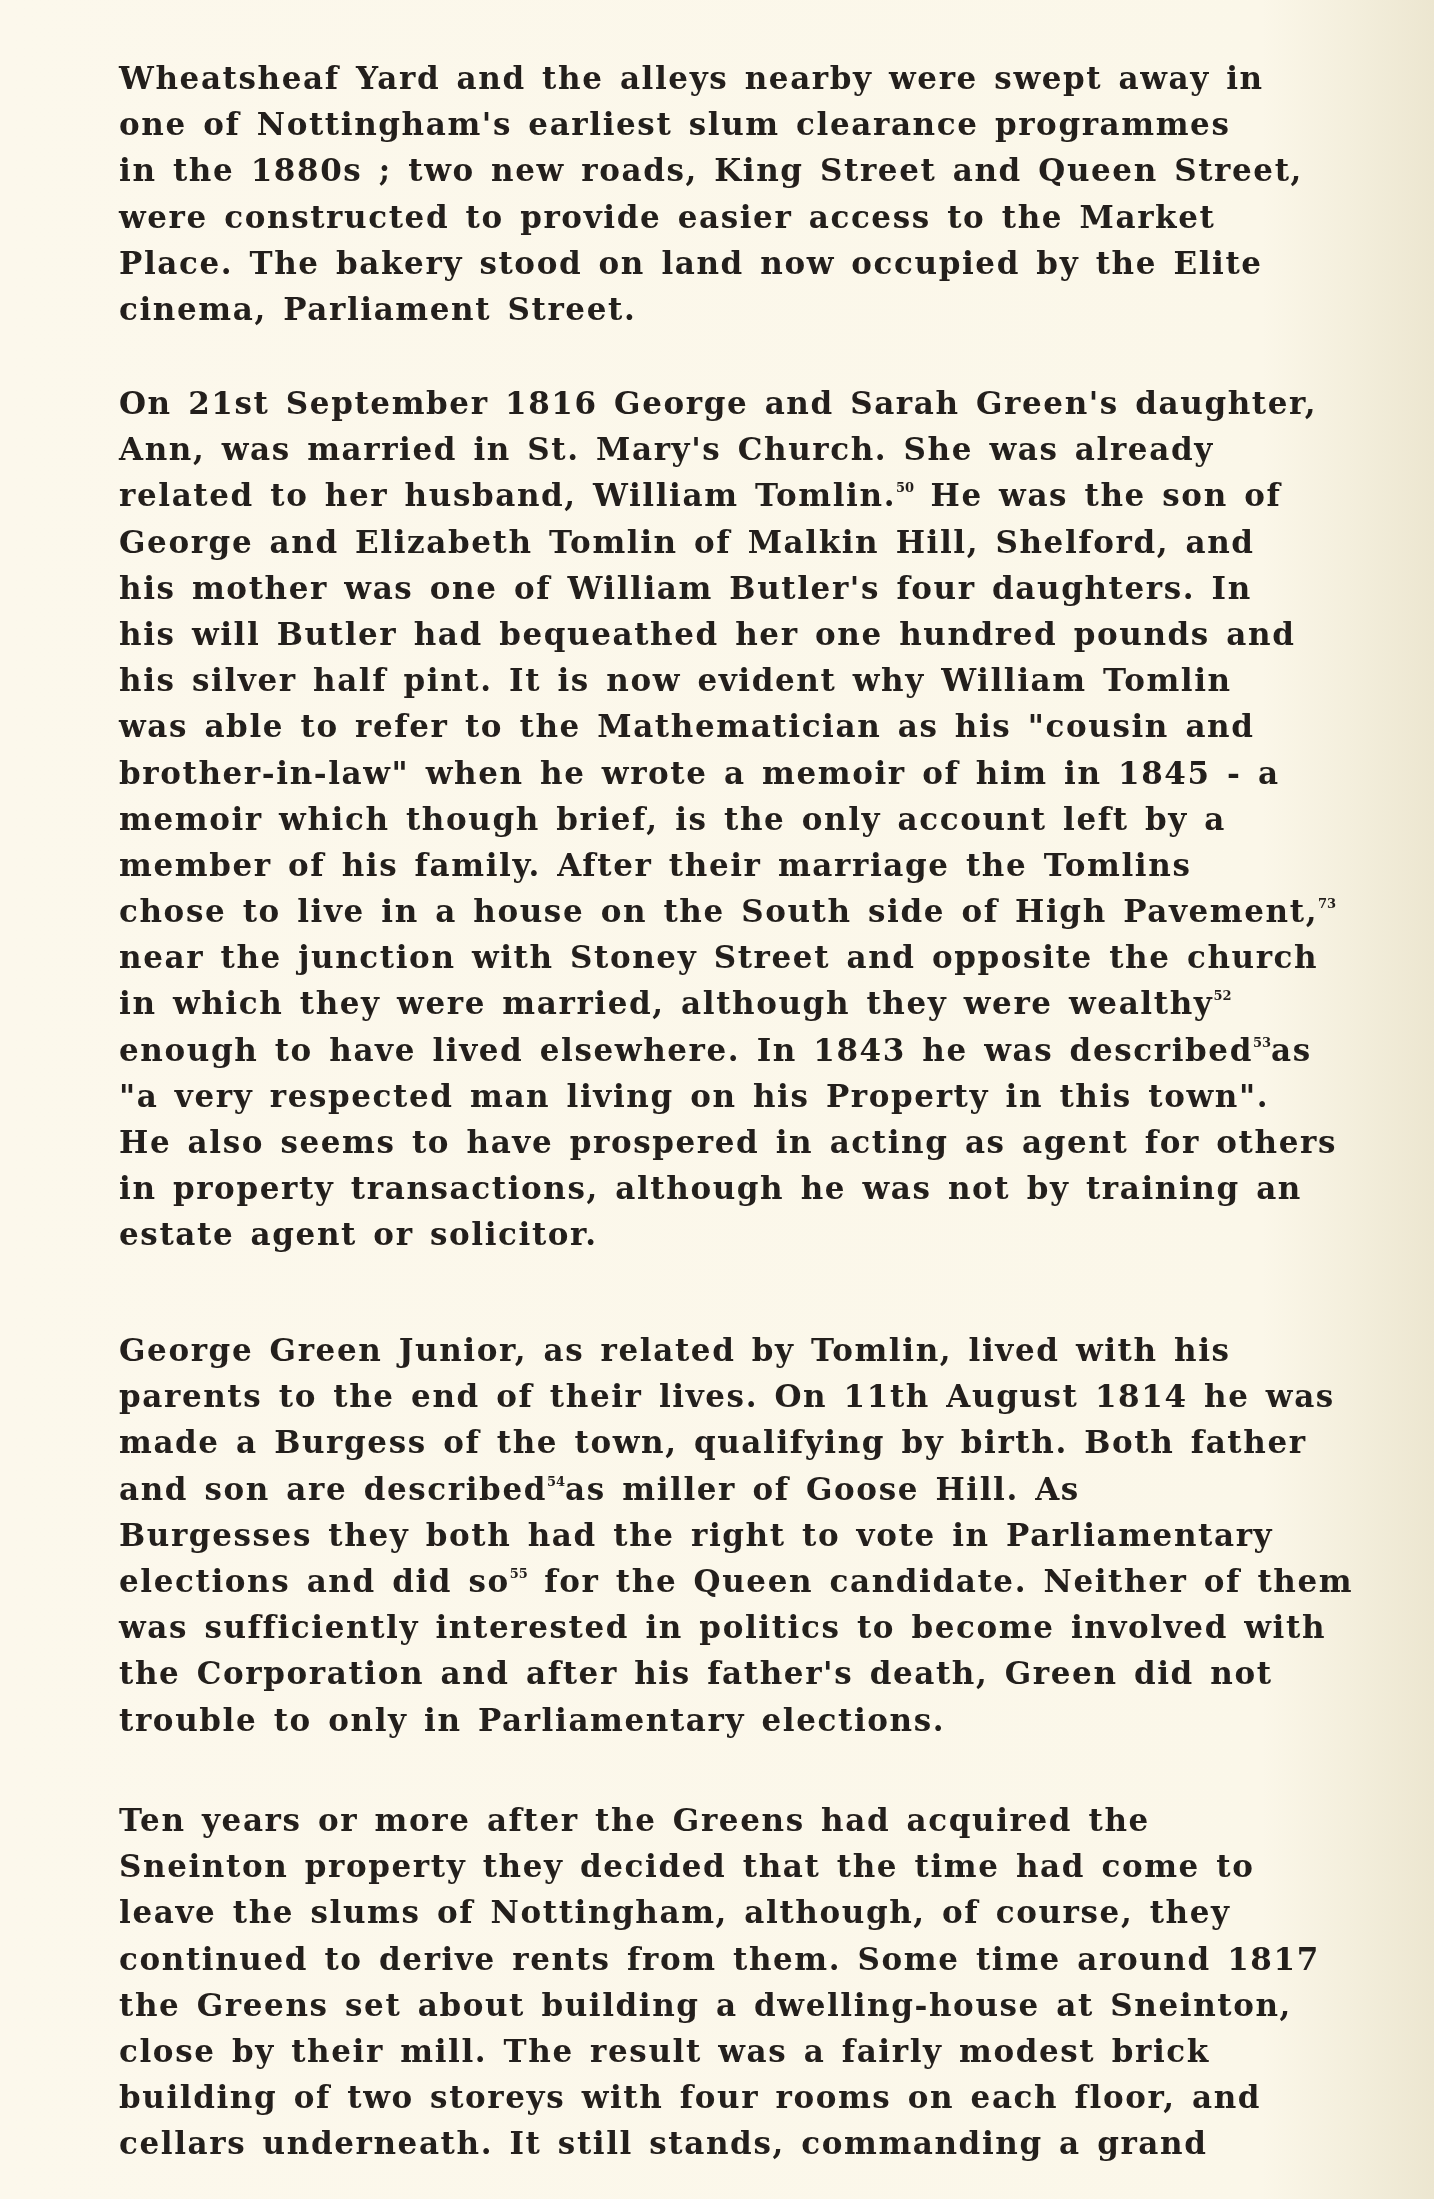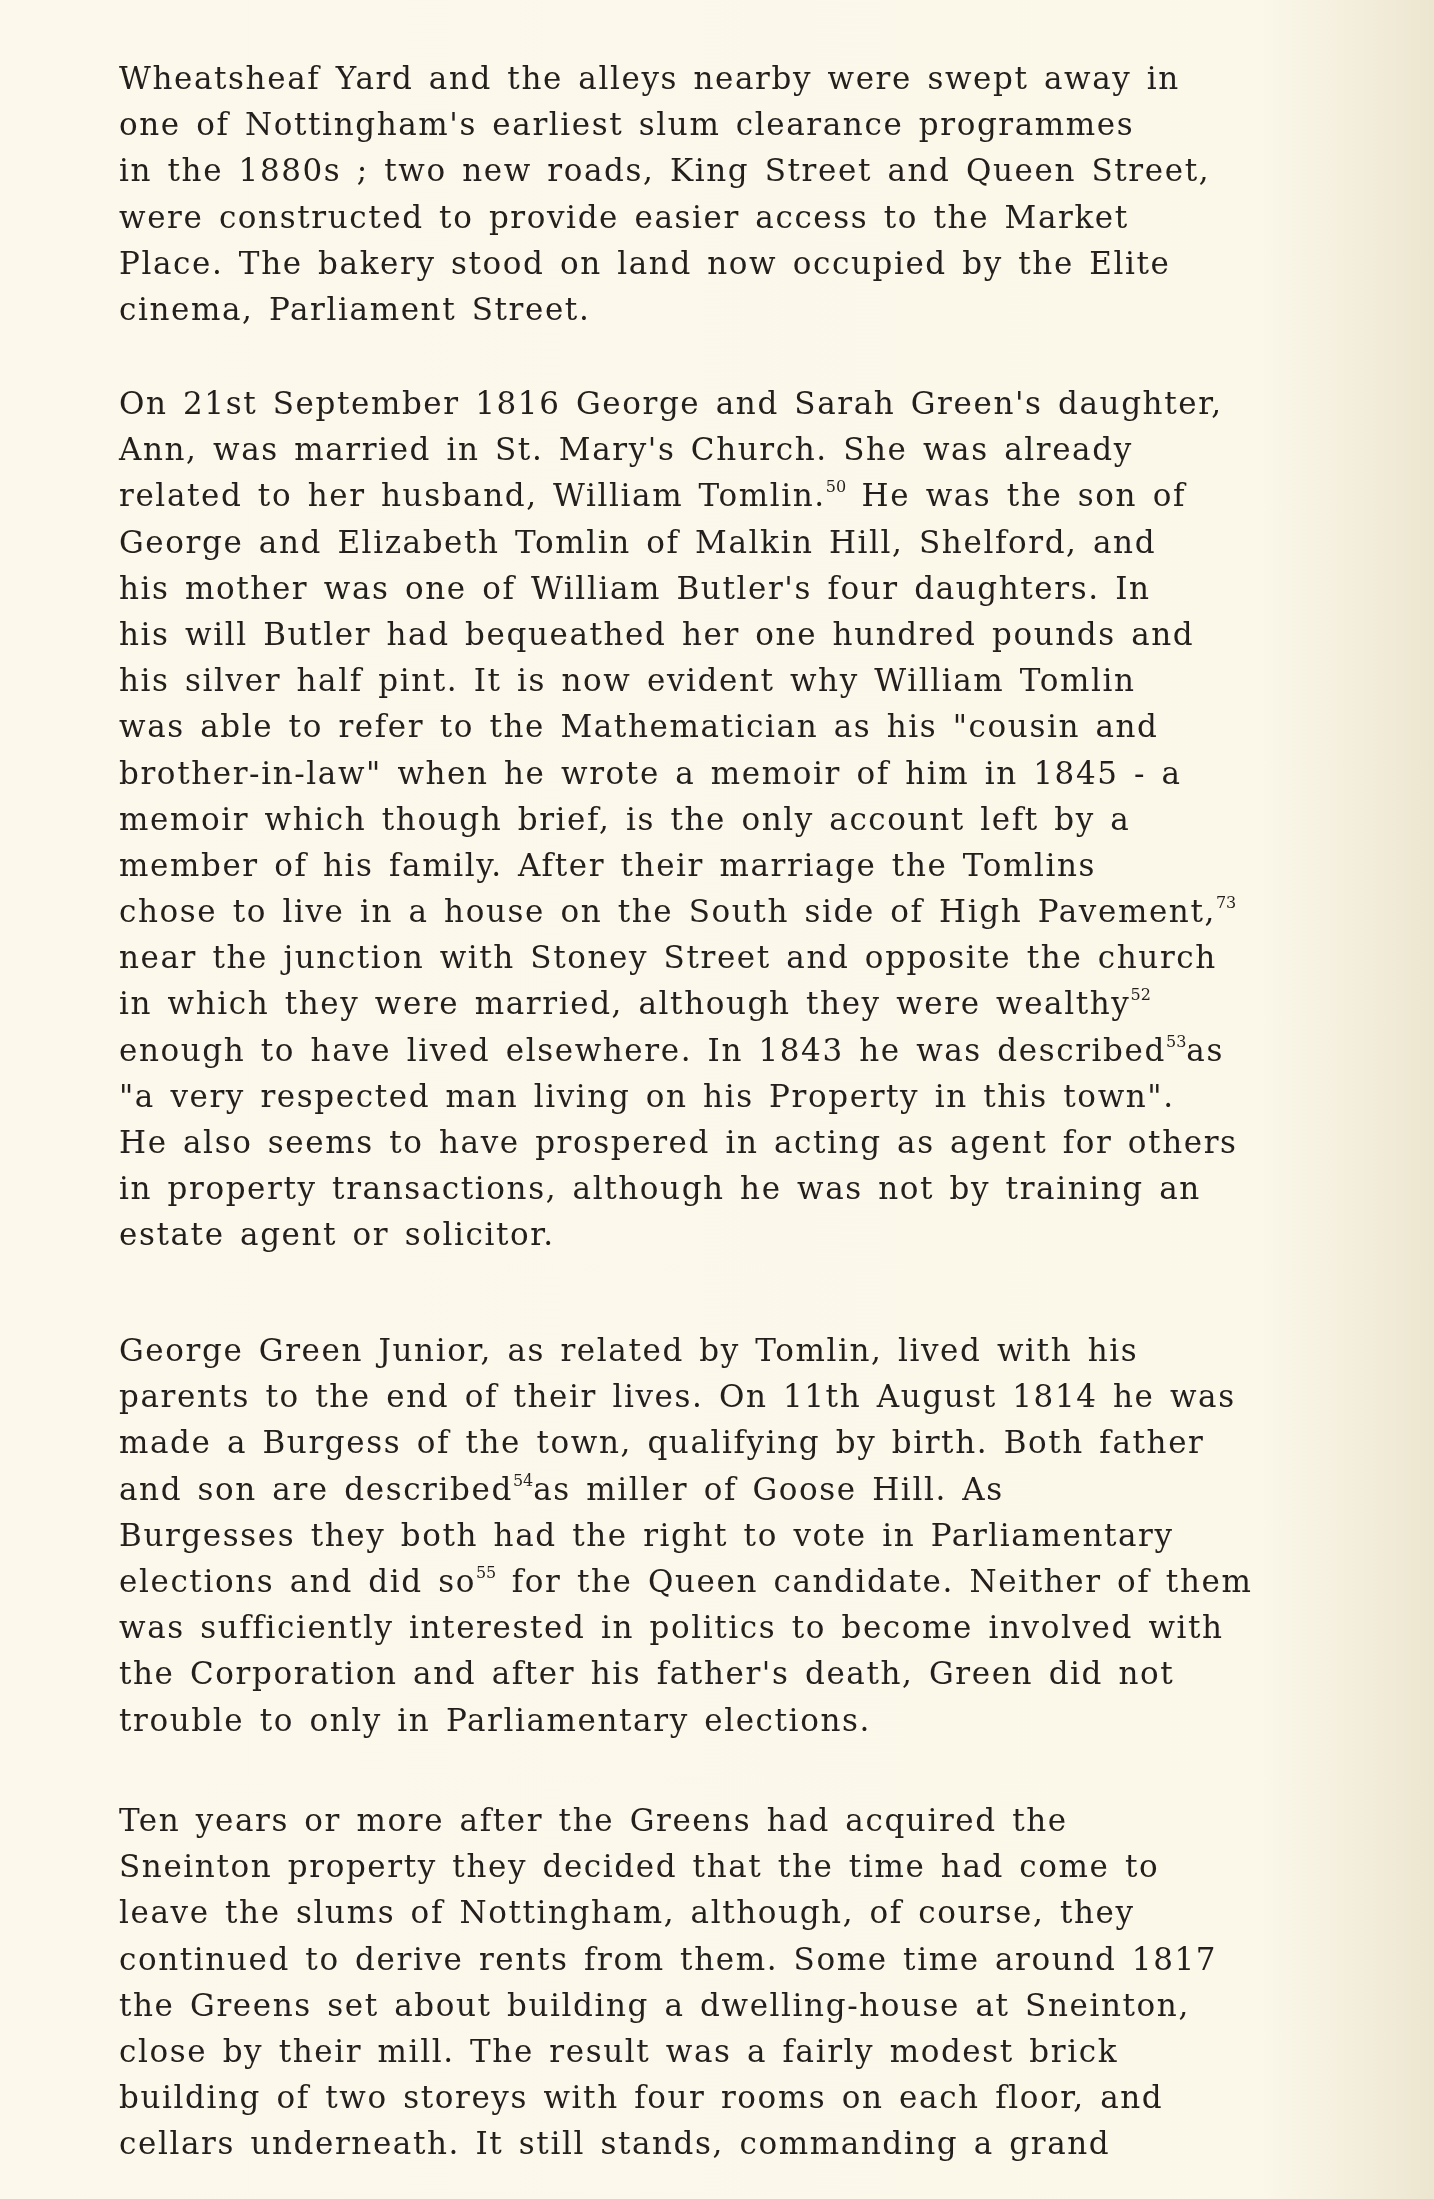--- a/index.html
+++ b/index.html
@@ -4,34 +4,35 @@
 <style>
   html, body { margin: 0; padding: 0; }
   body {
     width: 1434px; height: 2199px; overflow: hidden;
     background: #fbf7ea;
     position: relative;
   }
   .page {
     position: absolute; left: 0; top: 0; width: 1434px; height: 2199px;
     background: linear-gradient(to right, #fcf8ec 0%, #fbf7e9 88%, #f4efdd 94%, #ece6d0 100%);
+    font-weight: bold;
   }
   .para {
     position: absolute; left: 119px; width: 1300px;
     font-family: "DejaVu Serif", serif;
     font-size: 31px;
     letter-spacing: 1.6px;
     word-spacing: 4px;
     color: #231f1c;
   }
   .line {
     height: 46.2px; line-height: 46.2px; white-space: nowrap;
   }
   sup.fn {
-    font-size: 16px; vertical-align: 14px; line-height: 0; letter-spacing: 0;
+    font-size: 13px; vertical-align: 14px; line-height: 0; letter-spacing: 0;
   }
   #p1 { top: 55px; }
   #p2 { top: 380px; }
   #p3 { top: 1327px; }
   #p4 { top: 1797px; }
 </style>
 </head>
 <body>
 
 <div class="page">

